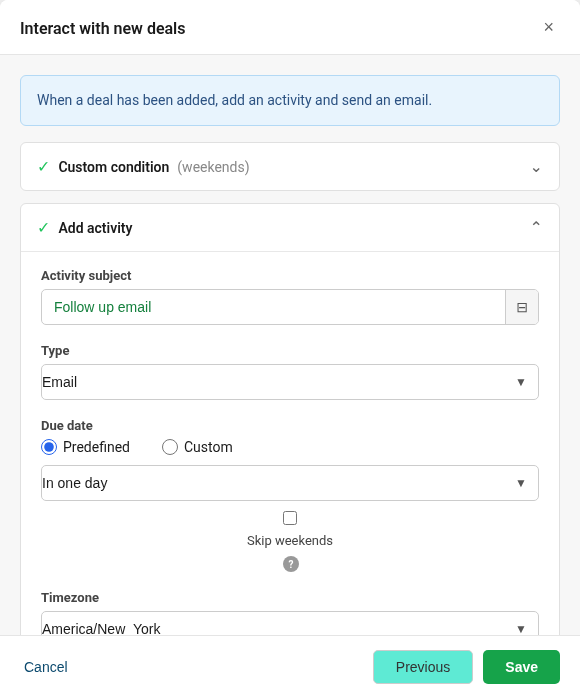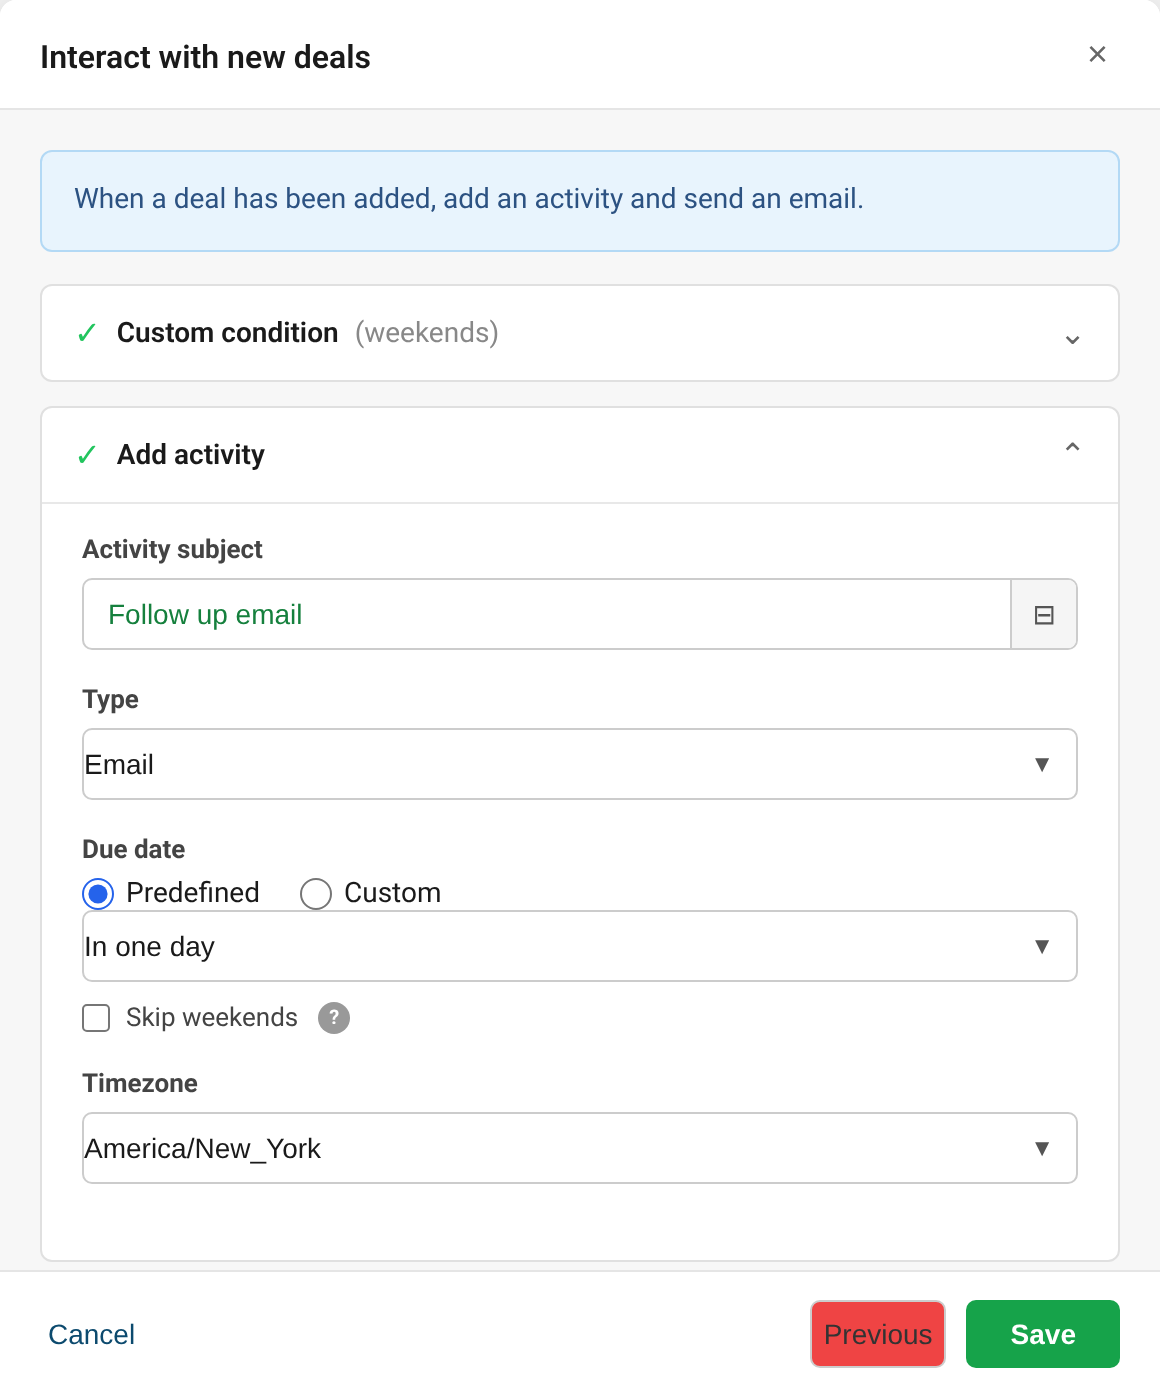--- a/index.html
+++ b/index.html
@@ -155,41 +155,43 @@
       position: absolute;
       right: 12px;
       top: 50%;
       transform: translateY(-50%);
       pointer-events: none;
       color: #555;
       font-size: 12px;
     }
     .radio-group {
       display: flex;
-      gap: 20px;
+      gap: 32px;
+      margin-bottom: 10px;
     }
     .radio-label {
       display: flex;
       align-items: center;
       gap: 6px;
       font-size: 14px;
       color: #1a1a1a;
       cursor: pointer;
     }
     .radio-input {
       accent-color: #2563eb;
       width: 16px;
       height: 16px;
       cursor: pointer;
     }
     .checkbox-group {
       display: flex;
       align-items: center;
       gap: 8px;
       margin-top: 10px;
+      flex-direction: column;
     }
     .checkbox-input {
       width: 14px;
       height: 14px;
       cursor: pointer;
     }
     .checkbox-label {
       font-size: 13px;
       color: #444;
       cursor: pointer;
@@ -223,27 +225,27 @@
       color: #0c4a6e;
       cursor: pointer;
       padding: 8px 4px;
       font-weight: 500;
     }
     .footer-right {
       display: flex;
       gap: 10px;
     }
     .btn-previous {
-      background: #ef4444;
+      background: #5eead4;
       border: 1px solid #ccc;
       border-radius: 5px;
       font-size: 14px;
       font-weight: 500;
       color: #333;
-      padding: 8px 6px;
+      padding: 8px 22px;
       cursor: pointer;
     }
     .btn-save {
       background: #16a34a;
       border: none;
       border-radius: 5px;
       font-size: 14px;
       font-weight: 600;
       color: #fff;
       padding: 8px 22px;

